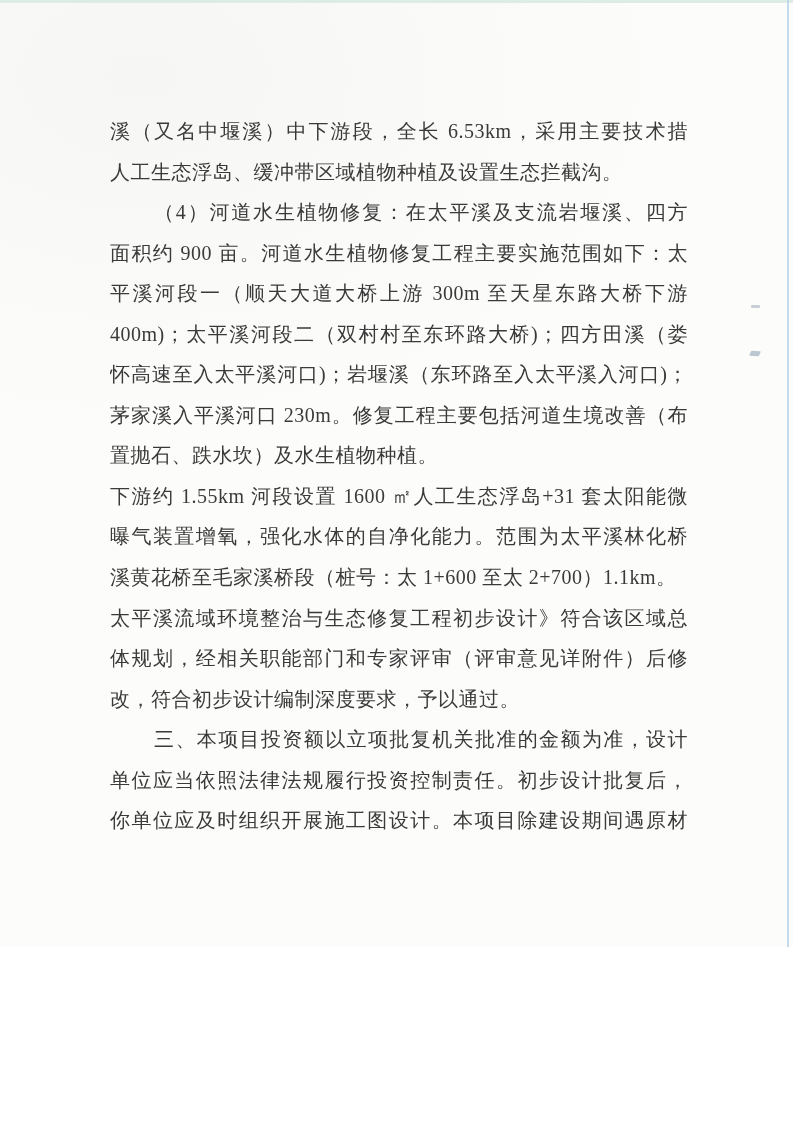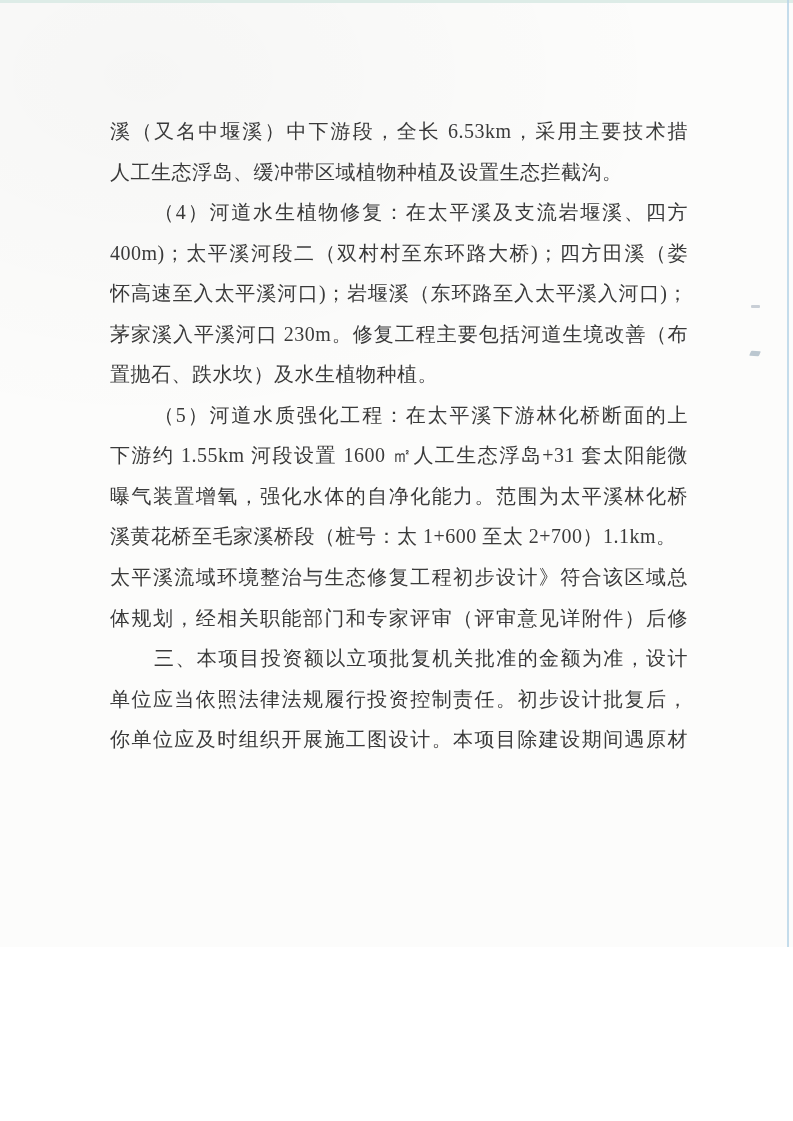--- a/index.html
+++ b/index.html
@@ -100,30 +100,32 @@
 <body>
 
 <div class="page">
   <div class="edge-top"></div>
   <div class="edge-right"></div>
 
   <div class="text-block">
       <div class="line fill">溪（又名中堰溪）中下游段，全长 6.53km，采用主要技术措</div>
       <div class="line">人工生态浮岛、缓冲带区域植物种植及设置生态拦截沟。</div>
       <div class="line indent fill">（4）河道水生植物修复：在太平溪及支流岩堰溪、四方</div>
+      <div class="line fill">面积约 900 亩。河道水生植物修复工程主要实施范围如下：太</div>
+      <div class="line fill">平溪河段一（顺天大道大桥上游 300m 至天星东路大桥下游</div>
       <div class="line fill">400m)；太平溪河段二（双村村至东环路大桥)；四方田溪（娄</div>
       <div class="line fill">怀高速至入太平溪河口)；岩堰溪（东环路至入太平溪入河口)；</div>
       <div class="line fill">茅家溪入平溪河口 230m。修复工程主要包括河道生境改善（布</div>
       <div class="line">置抛石、跌水坎）及水生植物种植。</div>
-      <div class="line indent fill">（5）河道水质强化工程：在太平溪下游林化桥断面的上</div>
       <div class="line fill">下游约 1.55km 河段设置 1600 ㎡人工生态浮岛+31 套太阳能微</div>
       <div class="line fill">曝气装置增氧，强化水体的自净化能力。范围为太平溪林化桥</div>
       <div class="line">溪黄花桥至毛家溪桥段（桩号：太 1+600 至太 2+700）1.1km。</div>
       <div class="line fill">太平溪流域环境整治与生态修复工程初步设计》符合该区域总</div>
       <div class="line fill">体规划，经相关职能部门和专家评审（评审意见详附件）后修</div>
+      <div class="line">改，符合初步设计编制深度要求，予以通过。</div>
       <div class="line indent fill">三、本项目投资额以立项批复机关批准的金额为准，设计</div>
       <div class="line fill">单位应当依照法律法规履行投资控制责任。初步设计批复后，</div>
       <div class="line fill">你单位应及时组织开展施工图设计。本项目除建设期间遇原材</div>
     </div>
 
   <div class="page-number">—2—</div>
 
   <div class="artifact mark-1"></div>
   <div class="artifact mark-2"></div>
   <div class="artifact speck-pink"></div>

